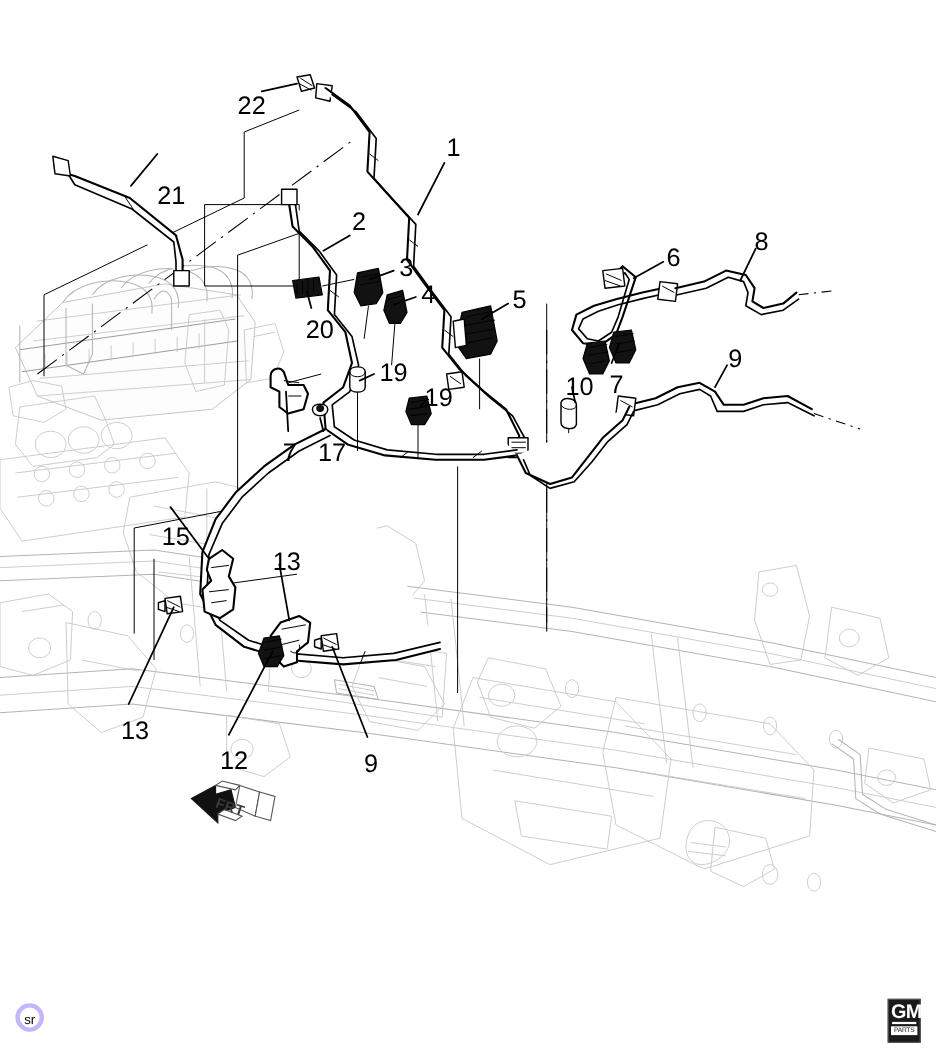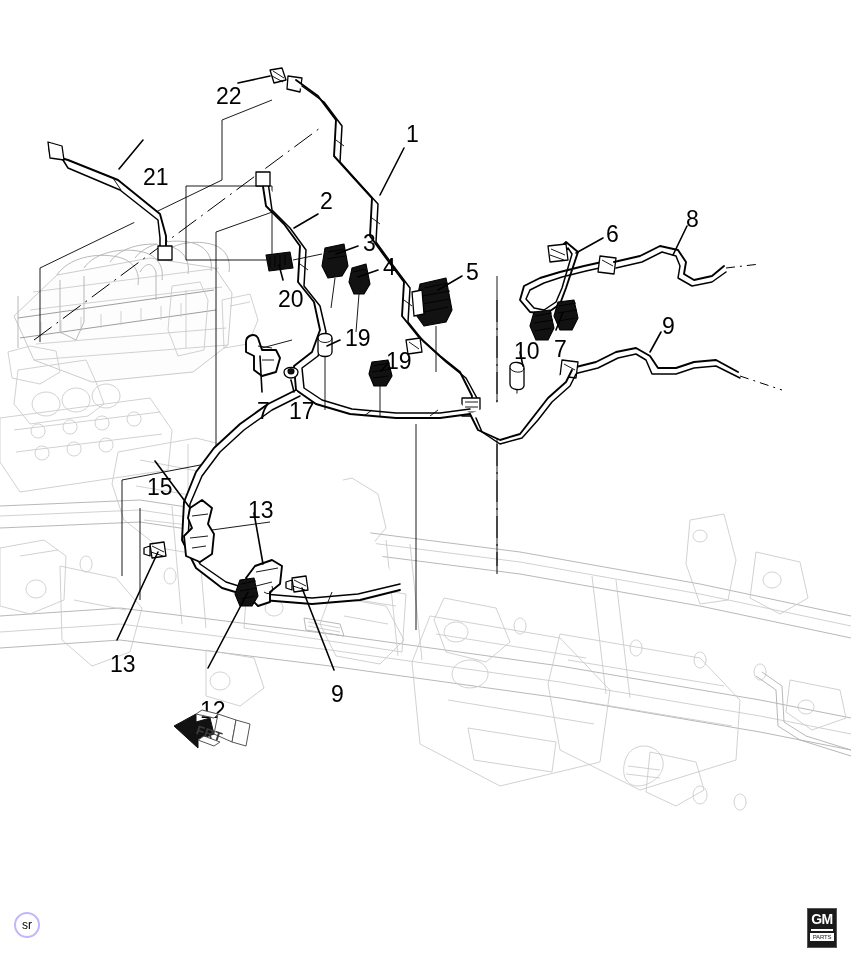--- a/index.html
+++ b/index.html
@@ -42,21 +42,21 @@
     font-family: "Liberation Sans", sans-serif;
     line-height: 1;
     white-space: nowrap;
   }
   #sr-logo {
     position: absolute;
     left: 14px;
     top: 912px;
     width: 26px;
     height: 26px;
-    border: 2px solid #c4b5fd;
+    border: 4px solid #c4b5fd;
     border-radius: 50%;
     box-sizing: border-box;
     font-size: 12px;
     text-align: center;
     line-height: 22px;
     color: #000;
     font-family: "Liberation Sans", sans-serif;
   }
   #gm-logo {
     position: absolute;
@@ -64,21 +64,21 @@
     top: 908px;
     width: 30px;
     height: 40px;
     background: #1a1a1a;
     border: 1px solid #555;
     box-sizing: border-box;
     padding: 3px 2px 2px 2px;
   }
   #gm-logo .gm-word {
     color: #ffffff;
-    font-size: 14px;
+    font-size: 18px;
     font-weight: bold;
     text-align: center;
     line-height: 15px;
     letter-spacing: -0.5px;
     font-family: "Liberation Sans", sans-serif;
   }
   #gm-logo .gm-rule {
     height: 2px;
     background: #ffffff;
     margin: 2px 1px 2px 1px;
@@ -474,21 +474,21 @@
       <div class="callout-label" style="left: 320px; top: 190px;">2</div>
       <div class="callout-label" style="left: 363px; top: 232px;">3</div>
       <div class="callout-label" style="left: 383px; top: 256px;">4</div>
       <div class="callout-label" style="left: 466px; top: 261px;">5</div>
       <div class="callout-label" style="left: 606px; top: 223px;">6</div>
       <div class="callout-label" style="left: 554px; top: 338px;">7</div>
       <div class="callout-label" style="left: 686px; top: 208px;">8</div>
       <div class="callout-label" style="left: 662px; top: 315px;">9</div>
       <div class="callout-label" style="left: 514px; top: 340px;">10</div>
       <div class="callout-label" style="left: 331px; top: 683px;">9</div>
-      <div class="callout-label" style="left: 200px; top: 680px; margin-top: 19px;">12</div>
+      <div class="callout-label" style="left: 200px; top: 680px;">12</div>
       <div class="callout-label" style="left: 110px; top: 653px;">13</div>
       <div class="callout-label" style="left: 248px; top: 499px;">13</div>
       <div class="callout-label" style="left: 147px; top: 448px; margin-top: 28px;">15</div>
       <div class="callout-label" style="left: 257px; top: 400px;">7</div>
       <div class="callout-label" style="left: 289px; top: 400px;">17</div>
       <div class="callout-label" style="left: 386px; top: 350px;">19</div>
       <div class="callout-label" style="left: 345px; top: 327px;">19</div>
       <div class="callout-label" style="left: 278px; top: 288px;">20</div>
       <div class="callout-label" style="left: 143px; top: 118px; margin-top: 48px;">21</div>
       <div class="callout-label" style="left: 216px; top: 85px;">22</div>

